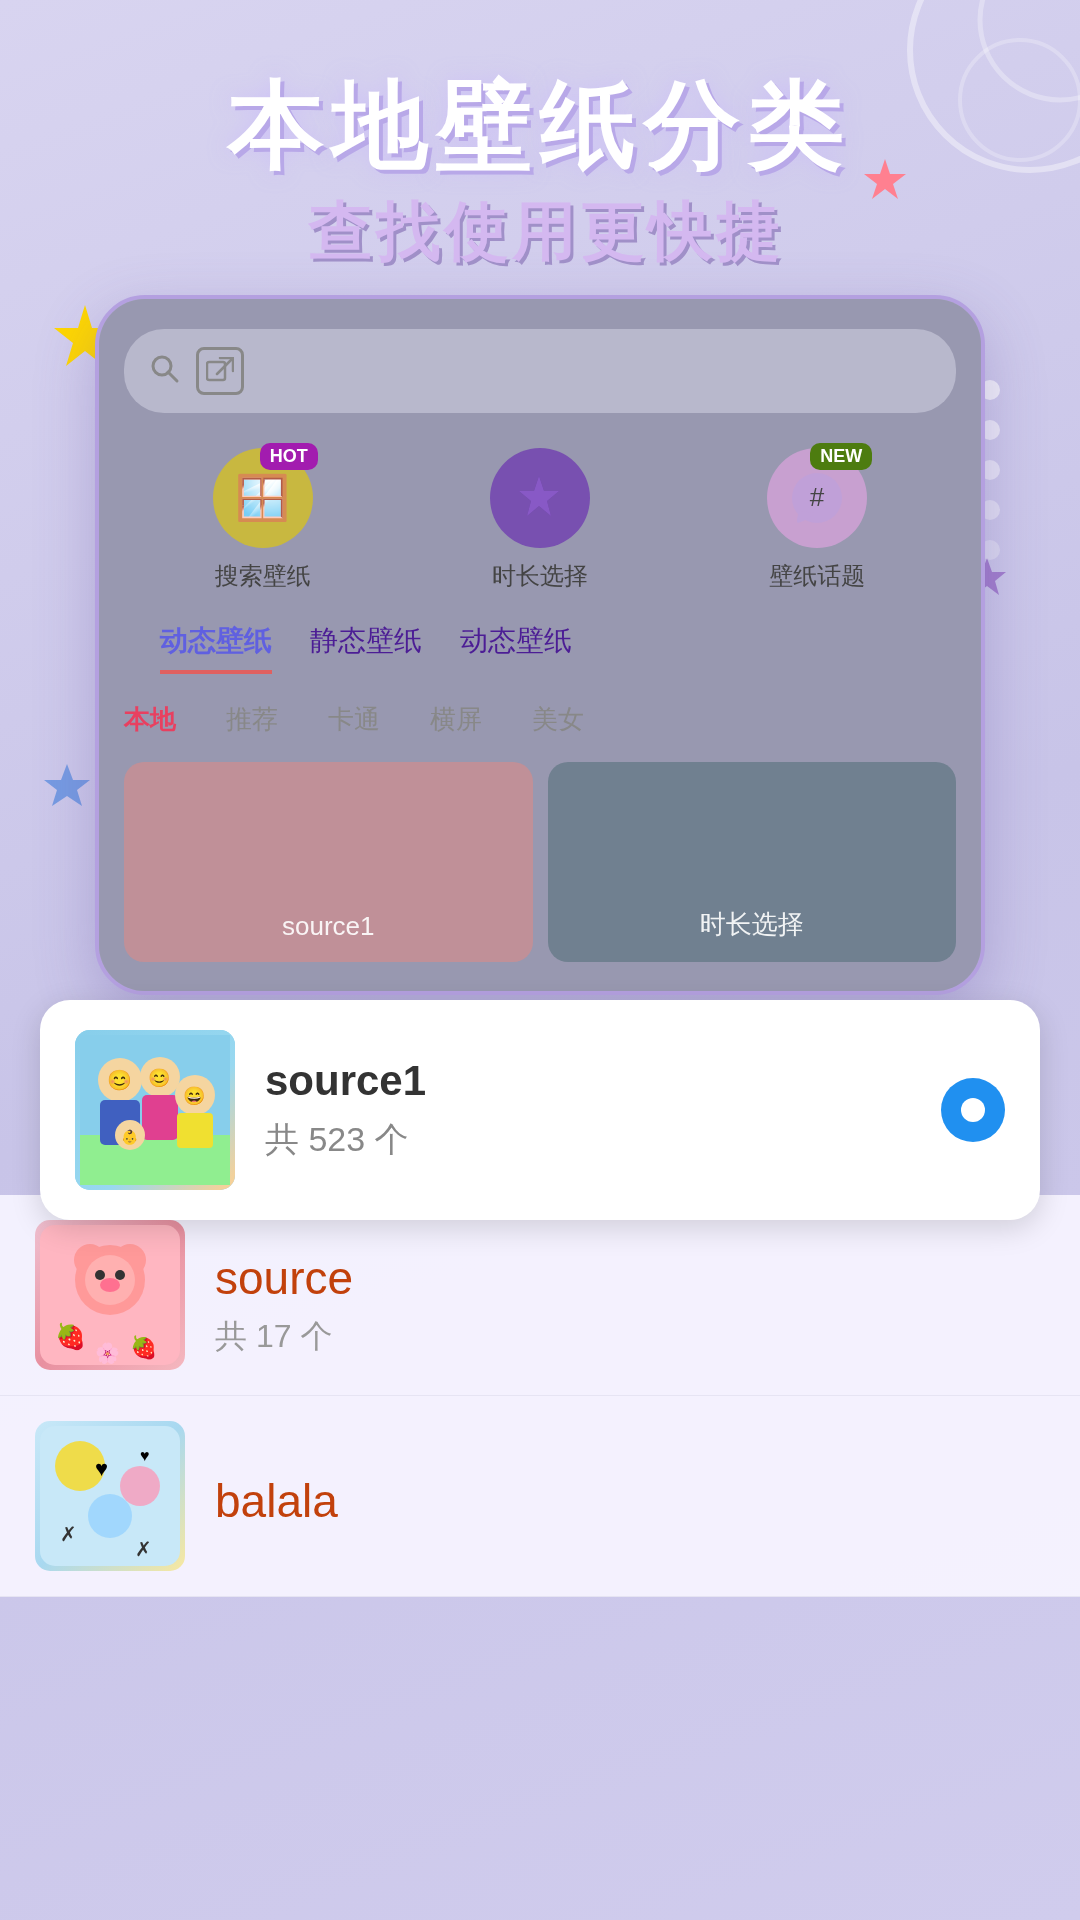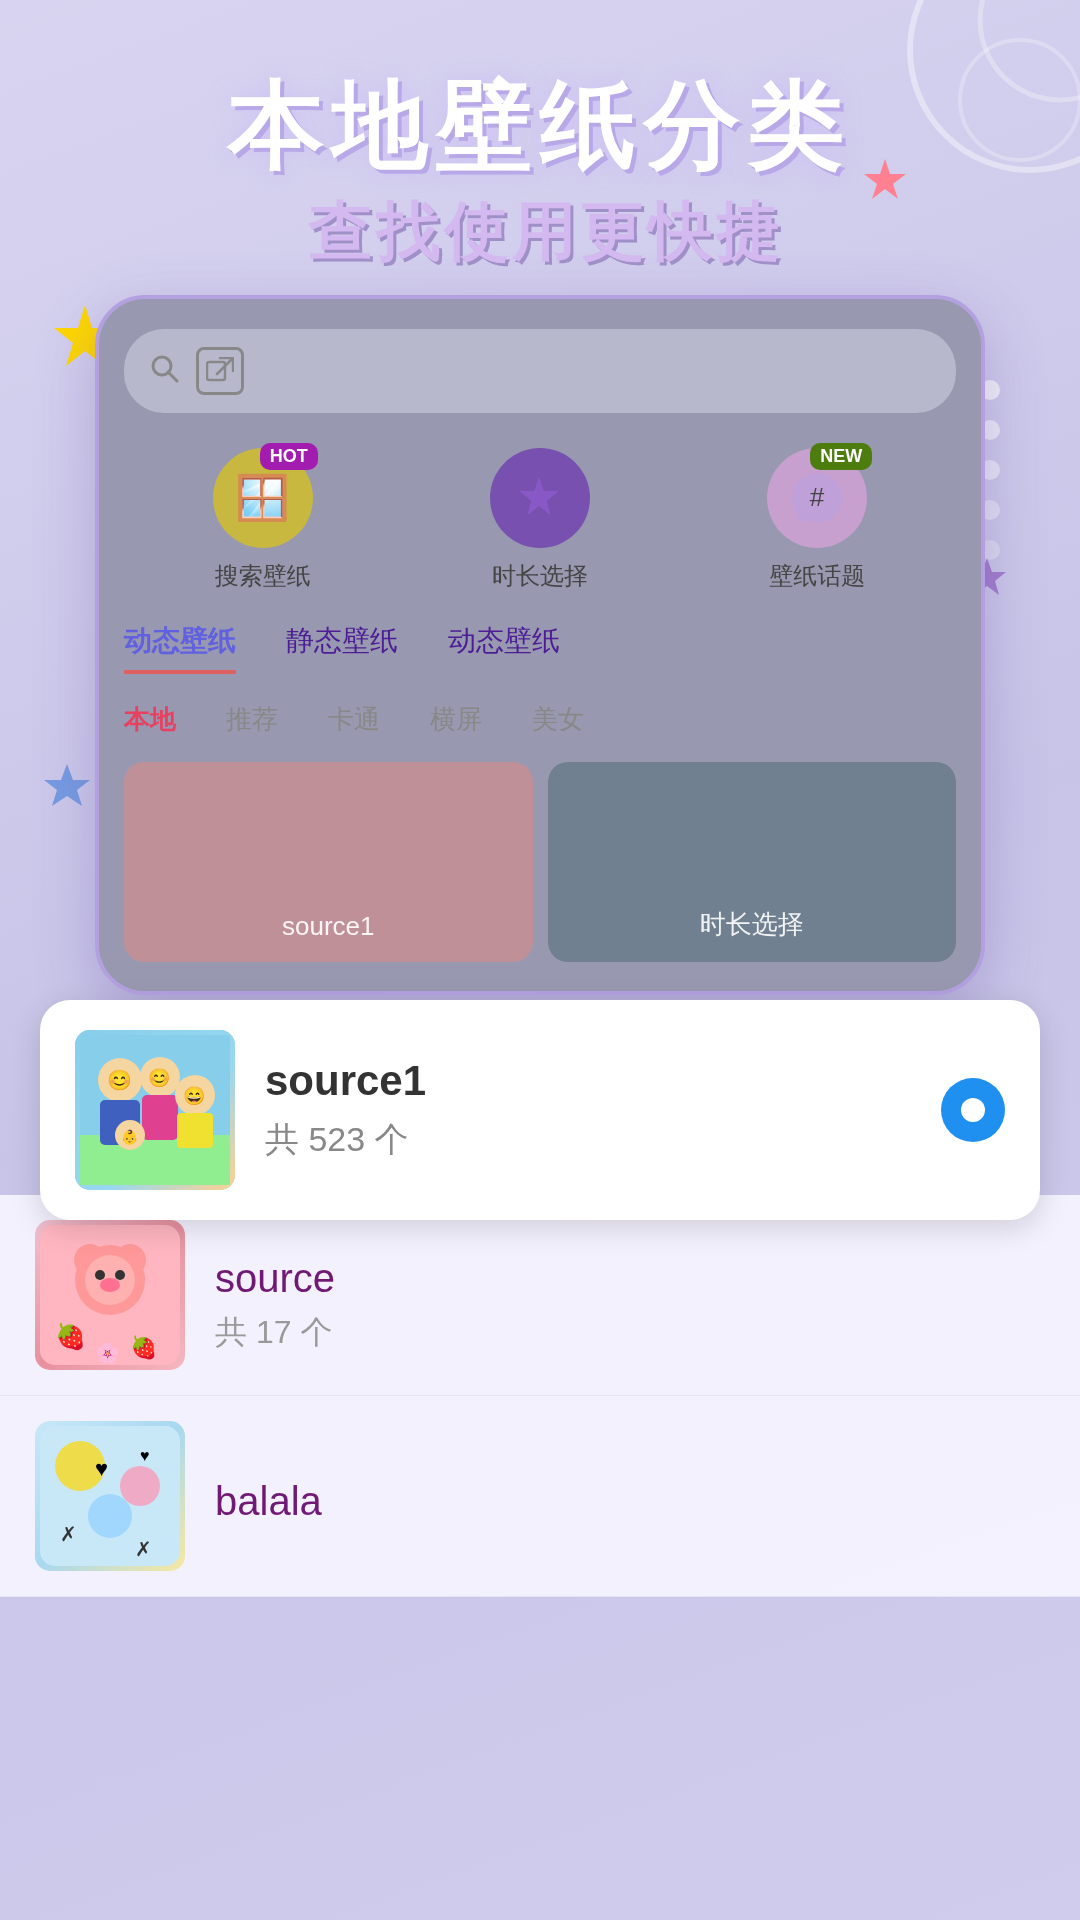--- a/index.html
+++ b/index.html
@@ -172,23 +172,24 @@
     .badge-new { background: #4d7c0f; }
 
     .category-label {
       color: #444;
       font-size: 24px;
     }
 
     
     .tabs-row {
       display: flex;
-      gap: 50px;
+      gap: 38px;
       margin-bottom: 20px;
       padding-bottom: 8px;
+      margin-left: 36px;
     }
 
     .tab-item {
       font-size: 28px;
       color: #4c1d95;
       padding-bottom: 10px;
     }
 
     .tab-item.active {
       color: #6060e0;
@@ -334,23 +335,23 @@
       align-items: center;
       justify-content: center;
       font-size: 55px;
     }
 
     .list-info {
       flex: 1;
     }
 
     .list-name {
-      font-size: 40px;
+      font-size: 46px;
       font-weight: 500;
-      color: #701a75;
+      color: #c2410c;
       margin-bottom: 10px;
       margin-top: 20px;
     }
 
     .list-count {
       font-size: 32px;
       color: #999;
     }
   </style>
 </head>

